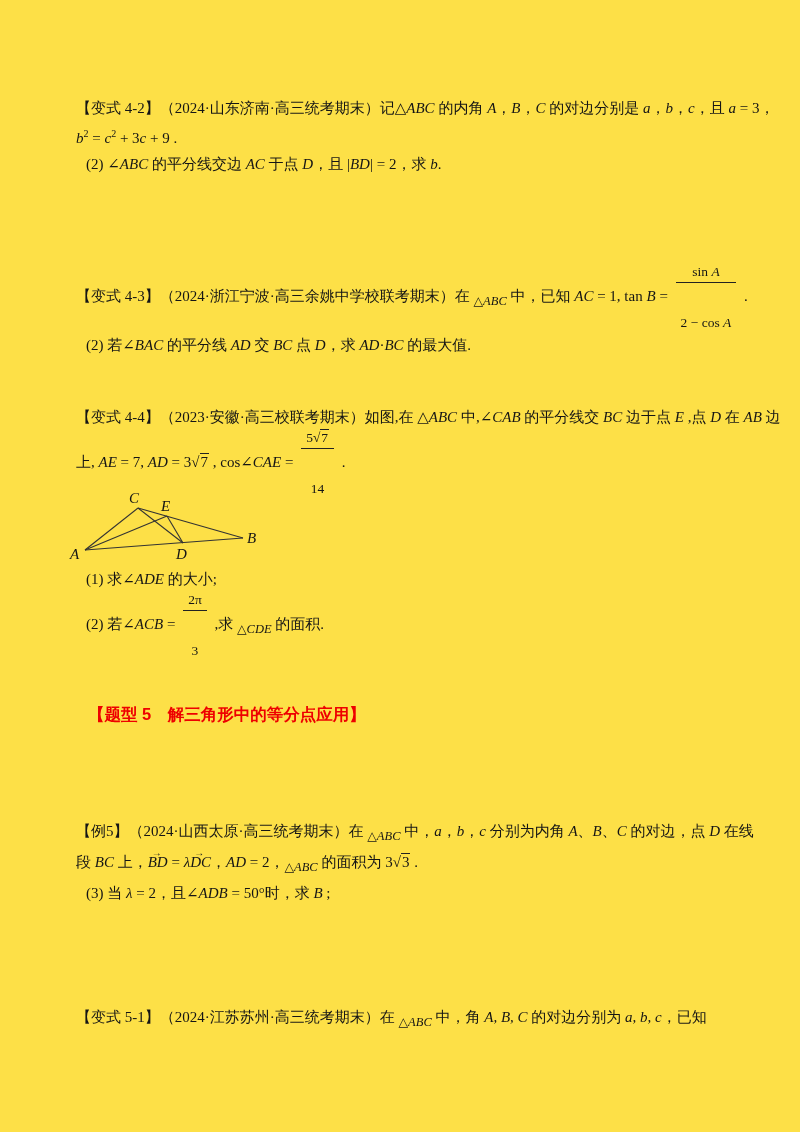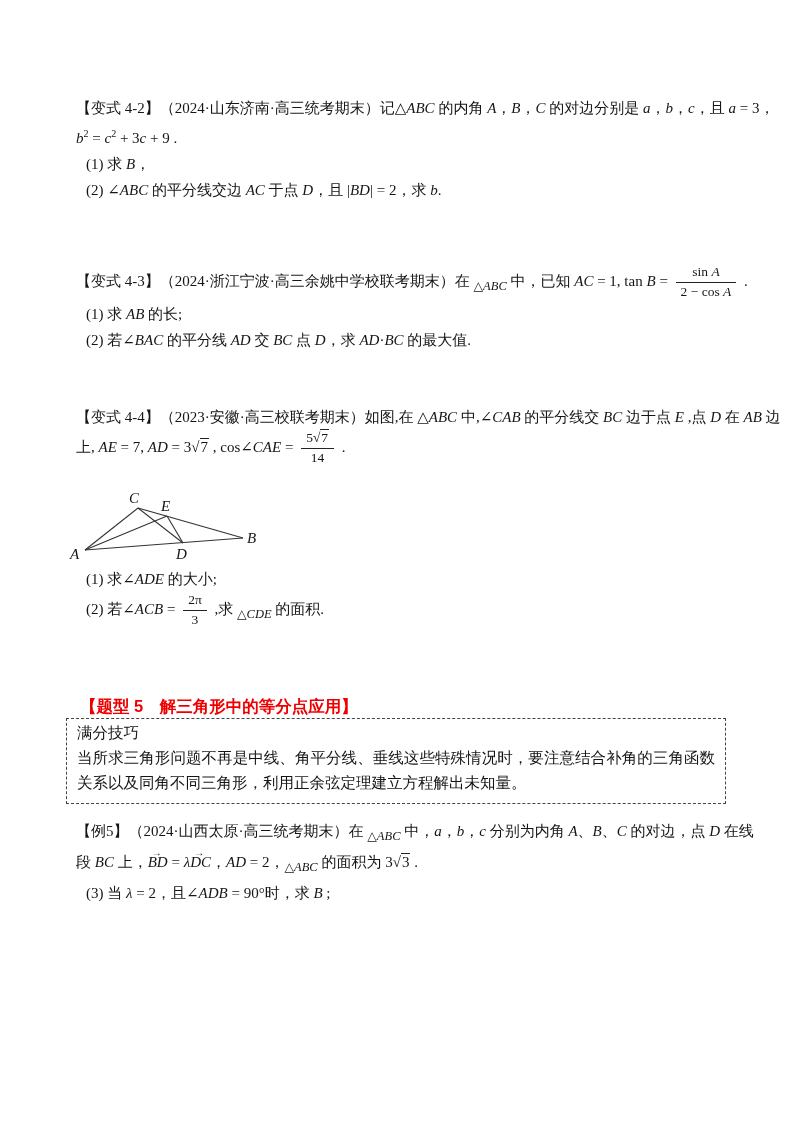--- a/index.html
+++ b/index.html
@@ -1,36 +1,36 @@
 <!DOCTYPE html>
 <html><head>
 <meta charset="utf-8">
 <style>
   html,body{margin:0;padding:0;background:#888;}
   .page{
-    position:relative;width:800px;height:1132px;background:#ffffff;
+    position:relative;width:800px;height:1132px;background:#fde047;
     margin:0 auto;overflow:hidden;
     font-family:"Liberation Serif","DejaVu Serif",serif;
     font-size:15px;color:#151515;
   }
   .block{position:absolute;left:76px;width:680px;}
   .line{white-space:nowrap;line-height:26px;min-height:26px;}
   .line.ind{padding-left:10px;}
   .sg{}
   .s-i{font-family:"Liberation Serif","DejaVu Serif",serif;font-style:italic;}
   .s-sup{font-size:10px;vertical-align:6px;font-family:"Liberation Serif",serif;}
   .s-dn{font-size:12.5px;font-style:italic;vertical-align:-4px;margin-top:13px;}
   .s-over{border-top:1.2px solid #222;padding:0 1px;}
   .s-vec{font-style:italic;position:relative;display:inline-block;}
   .s-vec::after{content:"\2192";position:absolute;left:20%;top:-0.95em;font-size:10px;font-style:normal;color:#222;}
   .frac{display:inline-block;vertical-align:middle;text-align:center;margin:0 4px;font-size:13.5px;line-height:1.25;}
   .frac .num{display:block;border-bottom:1.2px solid #222;padding:0 5px 1px;}
-  .frac .den{display:block;padding:1px 5px 0;}
+  .frac .den{display:block;padding:1px 5px 0;margin-top:31px;}
   .topic{
-    position:absolute;left:80px;top:694px;margin:0;
+    position:absolute;left:80px;top:694px;margin:8px;
     font-size:16.5px;font-weight:bold;line-height:24px;
     font-family:"Liberation Sans","DejaVu Sans",sans-serif;
   }
   .tipbox{
     position:absolute;left:66px;top:718px;width:638px;
     border:1.6px dashed #444;padding:2px 10px 8px;
     font-family:"Liberation Sans","DejaVu Sans",sans-serif;
   }
   .tip-title{font-size:15.5px;line-height:24px;}
   .tip-body{font-size:15.5px;line-height:25px;text-align:justify;}
@@ -38,27 +38,25 @@
   .fig-label{font-family:"Liberation Serif","DejaVu Serif",serif;font-style:italic;font-size:15px;fill:#151515;}
 </style>
 </head>
 <body>
 
 <div class="page">
 
   <section class="block" style="top:95px">
       <div class="line"><span class="sg">【变式 4-2】（2024·山东济南·高三统考期末）记</span><span class="sg">△</span><span class="sg s-i">ABC</span><span class="sg"> 的内角 </span><span class="sg s-i">A</span><span class="sg">，</span><span class="sg s-i">B</span><span class="sg">，</span><span class="sg s-i">C</span><span class="sg"> 的对边分别是 </span><span class="sg s-i">a</span><span class="sg">，</span><span class="sg s-i">b</span><span class="sg">，</span><span class="sg s-i">c</span><span class="sg">，且 </span><span class="sg s-i">a</span><span class="sg"> = 3，</span></div>
       <div class="line"><span class="sg s-i">b</span><span class="sg s-sup">2</span><span class="sg"> = </span><span class="sg s-i">c</span><span class="sg s-sup">2</span><span class="sg"> + 3</span><span class="sg s-i">c</span><span class="sg"> + 9 .</span></div>
-      <div class="line ind"><span class="sg">(1) 求 </span><span class="sg s-i">B</span><span class="sg">，</span></div>
       <div class="line ind"><span class="sg">(2) ∠</span><span class="sg s-i">ABC</span><span class="sg"> 的平分线交边 </span><span class="sg s-i">AC</span><span class="sg"> 于点 </span><span class="sg s-i">D</span><span class="sg">，且 </span><span class="sg">|</span><span class="sg s-i">BD</span><span class="sg">| = 2，求 </span><span class="sg s-i">b</span><span class="sg">.</span></div>
     </section>
 
   <section class="block" style="top:264px">
       <div class="line"><span class="sg">【变式 4-3】（2024·浙江宁波·高三余姚中学校联考期末）在 </span><span class="sg s-dn">△ABC</span><span class="sg"> 中，已知 </span><span class="sg s-i">AC</span><span class="sg"> = 1, tan </span><span class="sg s-i">B</span><span class="sg"> = </span><span class="frac"><span class="num"><span class="sg">sin </span><span class="sg s-i">A</span></span><span class="den"><span class="sg">2 − cos </span><span class="sg s-i">A</span></span></span><span class="sg"> .</span></div>
-      <div class="line ind"><span class="sg">(1) 求 </span><span class="sg s-i">AB</span><span class="sg"> 的长;</span></div>
       <div class="line ind"><span class="sg">(2) 若∠</span><span class="sg s-i">BAC</span><span class="sg"> 的平分线 </span><span class="sg s-i">AD</span><span class="sg"> 交 </span><span class="sg s-i">BC</span><span class="sg"> 点 </span><span class="sg s-i">D</span><span class="sg">，求 </span><span class="sg s-i">AD</span><span class="sg">·</span><span class="sg s-i">BC</span><span class="sg"> 的最大值.</span></div>
     </section>
 
   <section class="block" style="top:404px">
       <div class="line"><span class="sg">【变式 4-4】（2023·安徽·高三校联考期末）如图,在 </span><span class="sg">△</span><span class="sg s-i">ABC</span><span class="sg"> 中,∠</span><span class="sg s-i">CAB</span><span class="sg"> 的平分线交 </span><span class="sg s-i">BC</span><span class="sg"> 边于点 </span><span class="sg s-i">E</span><span class="sg"> ,点 </span><span class="sg s-i">D</span><span class="sg"> 在 </span><span class="sg s-i">AB</span><span class="sg"> 边</span></div>
       <div class="line"><span class="sg">上, </span><span class="sg s-i">AE</span><span class="sg"> = 7, </span><span class="sg s-i">AD</span><span class="sg"> = 3</span><span class="sg">√</span><span class="sg s-over">7</span><span class="sg"> , cos∠</span><span class="sg s-i">CAE</span><span class="sg"> = </span><span class="frac"><span class="num"><span class="sg">5</span><span class="sg">√</span><span class="sg s-over">7</span></span><span class="den"><span class="sg">14</span></span></span><span class="sg"> .</span></div>
     </section>
 
   <div class="figure"><svg viewBox="0 0 260 82" width="100%" height="100%">
         <line x1="25" y1="62" x2="78" y2="20" stroke="#333333" stroke-width="1.1"></line>
@@ -74,25 +72,24 @@
         <text x="101" y="23" class="fig-label">E</text>
       </svg></div>
 
   <section class="block" style="top:566px">
       <div class="line ind"><span class="sg">(1) 求∠</span><span class="sg s-i">ADE</span><span class="sg"> 的大小;</span></div>
       <div class="line ind"><span class="sg">(2) 若∠</span><span class="sg s-i">ACB</span><span class="sg"> = </span><span class="frac"><span class="num"><span class="sg">2π</span></span><span class="den"><span class="sg">3</span></span></span><span class="sg"> ,求 </span><span class="sg s-dn">△CDE</span><span class="sg"> 的面积.</span></div>
     </section>
 
   <h2 class="topic" style="color: rgb(238, 0, 0);">【题型 5　解三角形中的等分点应用】</h2>
 
-  <div class="tipbox">
-    <div class="tip-title">满分技巧</div>
-    <div class="tip-body">当所求三角形问题不再是中线、角平分线、垂线这些特殊情况时，要注意结合补角的三角函数关系以及同角不同三角形，利用正余弦定理建立方程解出未知量。</div>
-  </div>
 
   <section class="block" style="top:818px">
       <div class="line"><span class="sg">【例5】（2024·山西太原·高三统考期末）在 </span><span class="sg s-dn">△ABC</span><span class="sg"> 中，</span><span class="sg s-i">a</span><span class="sg">，</span><span class="sg s-i">b</span><span class="sg">，</span><span class="sg s-i">c</span><span class="sg"> 分别为内角 </span><span class="sg s-i">A</span><span class="sg">、</span><span class="sg s-i">B</span><span class="sg">、</span><span class="sg s-i">C</span><span class="sg"> 的对边，点 </span><span class="sg s-i">D</span><span class="sg"> 在线</span></div>
       <div class="line"><span class="sg">段 </span><span class="sg s-i">BC</span><span class="sg"> 上，</span><span class="sg s-vec">BD</span><span class="sg"> = </span><span class="sg s-i">λ</span><span class="sg s-vec">DC</span><span class="sg">，</span><span class="sg s-i">AD</span><span class="sg"> = 2，</span><span class="sg s-dn">△ABC</span><span class="sg"> 的面积为 3</span><span class="sg">√</span><span class="sg s-over">3</span><span class="sg"> .</span></div>
-      <div class="line ind"><span class="sg">(3) 当 </span><span class="sg s-i">λ</span><span class="sg"> = 2，且∠</span><span class="sg s-i">ADB</span><span class="sg"> = 90°时，求 </span><span class="sg s-i">B</span><span class="sg"> ;</span></div>
+      <div class="line ind"><span class="sg">(3) 当 </span><span class="sg s-i">λ</span><span class="sg"> = 2，且∠</span><span class="sg s-i">ADB</span><span class="sg"> = 50°时，求 </span><span class="sg s-i">B</span><span class="sg"> ;</span></div>
     </section>
 
+  <section class="block" style="top:1004px">
+      <div class="line"><span class="sg">【变式 5-1】（2024·江苏苏州·高三统考期末）在 </span><span class="sg s-dn">△ABC</span><span class="sg"> 中，角 </span><span class="sg s-i">A, B, C</span><span class="sg"> 的对边分别为 </span><span class="sg s-i">a, b, c</span><span class="sg">，已知</span></div>
+    </section>
 
 </div>
 
 </body></html>

